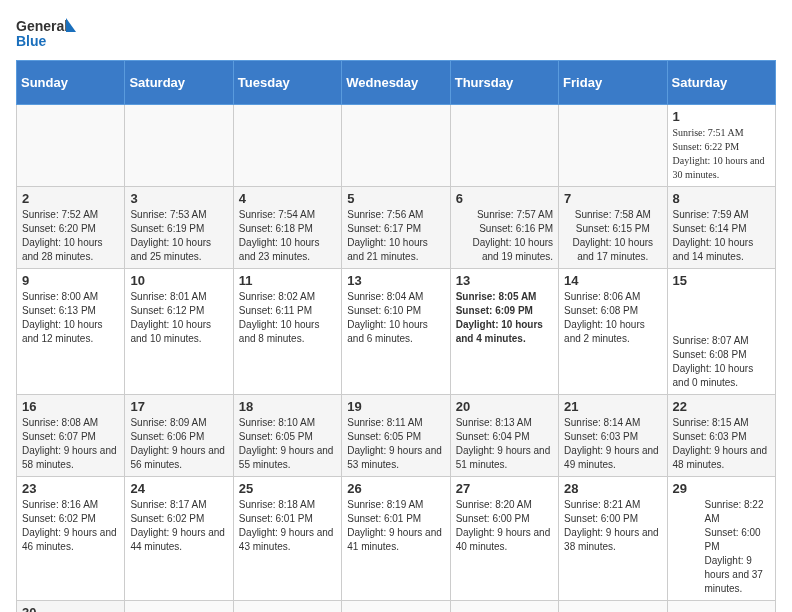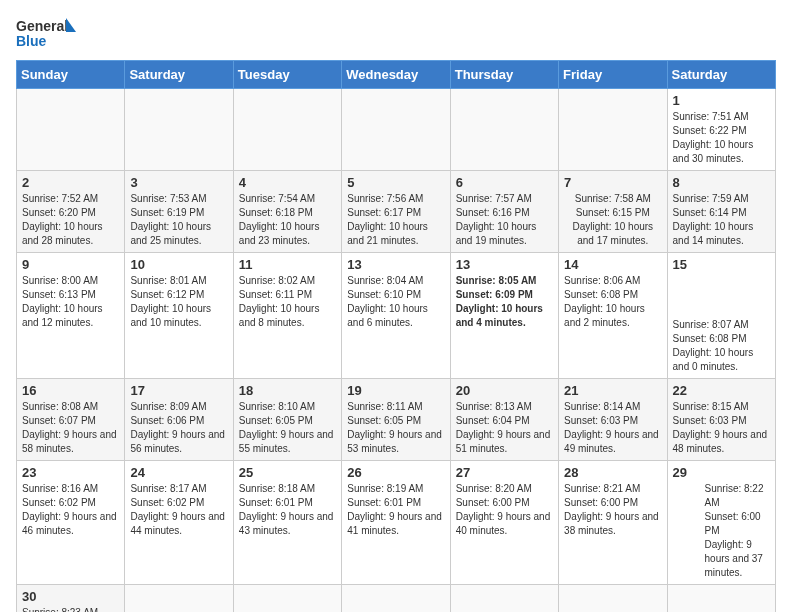--- a/index.html
+++ b/index.html
@@ -36,21 +36,21 @@
     .calendar {
       width: 100%;
       border-collapse: collapse;
       border: 1px solid #ccc;
     }
     .calendar th {
       background-color: #3a7bc8;
       color: #fff;
       font-size: 13px;
       font-weight: bold;
-      padding: 6px 4px;
+      padding: 14px 4px;
       text-align: left;
       border: 1px solid #5a9bdd;
     }
     .calendar td {
       border: 1px solid #ccc;
       vertical-align: top;
       padding: 4px 5px;
       width: calc(100% / 7);
       min-height: 70px;
       font-size: 10.5px;
@@ -110,21 +110,21 @@
   <tbody id="calendar-body">
   <tr>
         <td class="empty-cell"></td>
         <td class="empty-cell"></td>
         <td class="empty-cell"></td>
         <td class="empty-cell"></td>
         <td class="empty-cell"></td>
         <td class="empty-cell"></td>
         <td>
           <span class="day-number">1</span>
-          <div class="day-info" style="white-space: pre-line;">Sunrise: 7:51 AM
+          <div class="day-info" style="white-space: pre-line; font-family: Liberation Serif, serif;">Sunrise: 7:51 AM
 Sunset: 6:22 PM
 Daylight: 10 hours and 30 minutes.</div>
         </td>
       </tr>
       <tr>
         <td>
           <span class="day-number">2</span>
           <div class="day-info" style="white-space: pre-line;">Sunrise: 7:52 AM
 Sunset: 6:20 PM
 Daylight: 10 hours and 28 minutes.</div>
@@ -142,21 +142,21 @@
 Daylight: 10 hours and 23 minutes.</div>
         </td>
         <td>
           <span class="day-number">5</span>
           <div class="day-info" style="white-space: pre-line;">Sunrise: 7:56 AM
 Sunset: 6:17 PM
 Daylight: 10 hours and 21 minutes.</div>
         </td>
         <td>
           <span class="day-number">6</span>
-          <div class="day-info" style="white-space: pre-line;">Sunrise: 7:57 AM
+          <div class="day-info" style="white-space: pre-line; text-align: right;">Sunrise: 7:57 AM
 Sunset: 6:16 PM
 Daylight: 10 hours and 19 minutes.</div>
         </td>
         <td>
           <span class="day-number">7</span>
           <div class="day-info" style="white-space: pre-line; text-align: center;">Sunrise: 7:58 AM
 Sunset: 6:15 PM
 Daylight: 10 hours and 17 minutes.</div>
         </td>
         <td>

